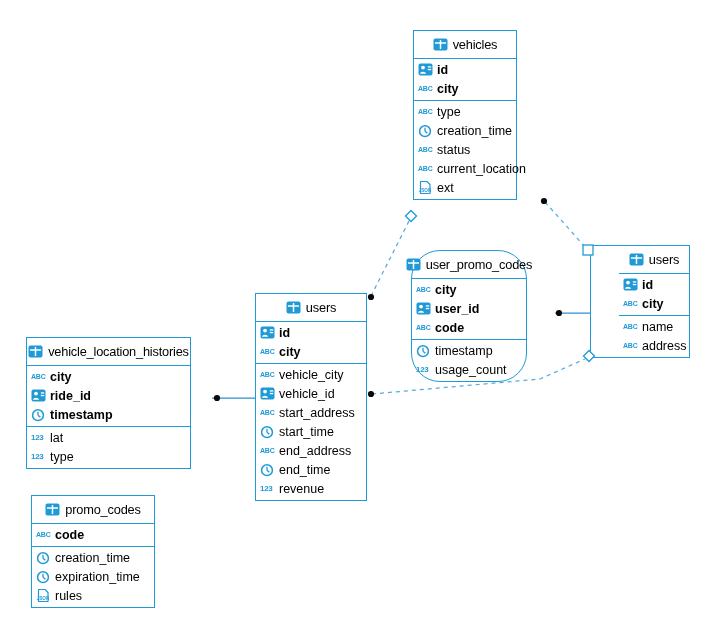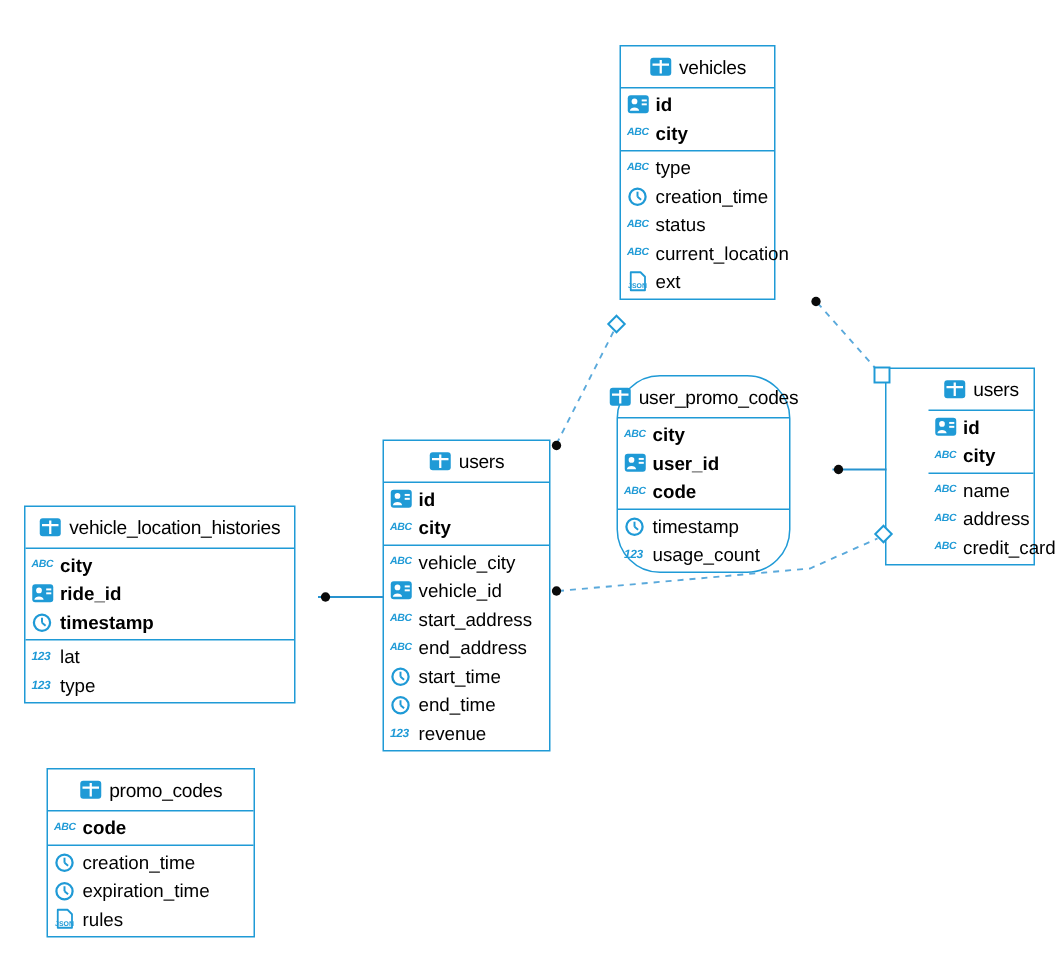--- a/index.html
+++ b/index.html
@@ -20,21 +20,21 @@
   .ent .cols{padding:1px 0 2px 0;}
   .ent .cols.rest{border-top:1px solid var(--accent);}
   .row{
     height:19px;display:flex;align-items:center;padding-left:4px;white-space:nowrap;
   }
   .row .fname{font-size:12.5px;color:#000;}
   .row.key .fname{font-weight:700;}
   .icn{
     width:19px;min-width:19px;display:inline-flex;align-items:center;justify-content:flex-start;
   }
-  .txticon{color:var(--accent);font-weight:700;font-size:7px;letter-spacing:-0.2px;line-height:1;font-style:italic;}
+  .txticon{color:var(--accent);font-weight:700;font-size:7px;letter-spacing:-0.2px;line-height:1;}
   .txticon.num{font-size:8px;font-weight:600;letter-spacing:-0.3px;}
 </style>
 </head>
 <body>
 
 <div id="canvas" style="--accent: #1f9ad6;">
     <div class="ent" style="left: 413px; top: 30px; width: 104px;">
       <div class="hdr">
         <span class="icn" style="width:15px;min-width:15px">
           <svg width="15" height="13" viewBox="0 0 15 13">
@@ -198,26 +198,20 @@
             <span class="txticon">ABC</span>
           </span>
           <span class="fname">name</span>
         </div>
         <div class="row">
           <span class="icn">
             <span class="txticon">ABC</span>
           </span>
           <span class="fname">address</span>
         </div>
-        <div class="row">
-          <span class="icn">
-            <span class="txticon">ABC</span>
-          </span>
-          <span class="fname">credit_card</span>
-        </div>
       </div>
     </div>
     <div class="ent" style="left: 255px; top: 293px; width: 112px;">
       <div class="hdr">
         <span class="icn" style="width:15px;min-width:15px">
           <svg width="15" height="13" viewBox="0 0 15 13">
             <rect x="0.5" y="0.5" width="14" height="12" rx="2" fill="#1f9ad6"></rect>
             <line x1="2" y1="5" x2="13" y2="5" stroke="#fff" stroke-width="1.5"></line>
             <line x1="7.5" y1="2" x2="7.5" y2="11" stroke="#fff" stroke-width="1.5"></line>
           </svg>
@@ -264,53 +258,53 @@
           <span class="fname">vehicle_id</span>
         </div>
         <div class="row">
           <span class="icn">
             <span class="txticon">ABC</span>
           </span>
           <span class="fname">start_address</span>
         </div>
         <div class="row">
           <span class="icn">
+            <svg width="14" height="14" viewBox="0 0 14 14">
+              <circle cx="7" cy="7.2" r="5.4" fill="none" stroke="#1f9ad6" stroke-width="1.5"></circle>
+              <line x1="7" y1="7.2" x2="7" y2="3.8" stroke="#1f9ad6" stroke-width="1.3"></line>
+              <line x1="7" y1="7.2" x2="9.4" y2="9.2" stroke="#1f9ad6" stroke-width="1.3"></line>
+            </svg>
+          </span>
+          <span class="fname">start_time</span>
+        </div>
+        <div class="row">
+          <span class="icn">
             <span class="txticon">ABC</span>
           </span>
           <span class="fname">end_address</span>
         </div>
         <div class="row">
           <span class="icn">
             <svg width="14" height="14" viewBox="0 0 14 14">
               <circle cx="7" cy="7.2" r="5.4" fill="none" stroke="#1f9ad6" stroke-width="1.5"></circle>
               <line x1="7" y1="7.2" x2="7" y2="3.8" stroke="#1f9ad6" stroke-width="1.3"></line>
               <line x1="7" y1="7.2" x2="9.4" y2="9.2" stroke="#1f9ad6" stroke-width="1.3"></line>
             </svg>
           </span>
-          <span class="fname">start_time</span>
-        </div>
-        <div class="row">
-          <span class="icn">
-            <svg width="14" height="14" viewBox="0 0 14 14">
-              <circle cx="7" cy="7.2" r="5.4" fill="none" stroke="#1f9ad6" stroke-width="1.5"></circle>
-              <line x1="7" y1="7.2" x2="7" y2="3.8" stroke="#1f9ad6" stroke-width="1.3"></line>
-              <line x1="7" y1="7.2" x2="9.4" y2="9.2" stroke="#1f9ad6" stroke-width="1.3"></line>
-            </svg>
-          </span>
           <span class="fname">end_time</span>
         </div>
         <div class="row">
           <span class="icn">
             <span class="txticon num">123</span>
           </span>
           <span class="fname">revenue</span>
         </div>
       </div>
     </div>
-    <div class="ent" style="left: 16px; top: 337px; width: 181px;">
+    <div class="ent" style="left: 26px; top: 337px; width: 165px;">
       <div class="hdr">
         <span class="icn" style="width:15px;min-width:15px">
           <svg width="15" height="13" viewBox="0 0 15 13">
             <rect x="0.5" y="0.5" width="14" height="12" rx="2" fill="#1f9ad6"></rect>
             <line x1="2" y1="5" x2="13" y2="5" stroke="#fff" stroke-width="1.5"></line>
             <line x1="7.5" y1="2" x2="7.5" y2="11" stroke="#fff" stroke-width="1.5"></line>
           </svg>
         </span>
         <span class="title">vehicle_location_histories</span>
       </div>
@@ -352,21 +346,21 @@
           <span class="fname">lat</span>
         </div>
         <div class="row">
           <span class="icn">
             <span class="txticon num">123</span>
           </span>
           <span class="fname">type</span>
         </div>
       </div>
     </div>
-    <div class="ent" style="left: 31px; top: 512px; width: 139px;">
+    <div class="ent" style="left: 31px; top: 495px; width: 124px;">
       <div class="hdr">
         <span class="icn" style="width:15px;min-width:15px">
           <svg width="15" height="13" viewBox="0 0 15 13">
             <rect x="0.5" y="0.5" width="14" height="12" rx="2" fill="#1f9ad6"></rect>
             <line x1="2" y1="5" x2="13" y2="5" stroke="#fff" stroke-width="1.5"></line>
             <line x1="7.5" y1="2" x2="7.5" y2="11" stroke="#fff" stroke-width="1.5"></line>
           </svg>
         </span>
         <span class="title">promo_codes</span>
       </div>

